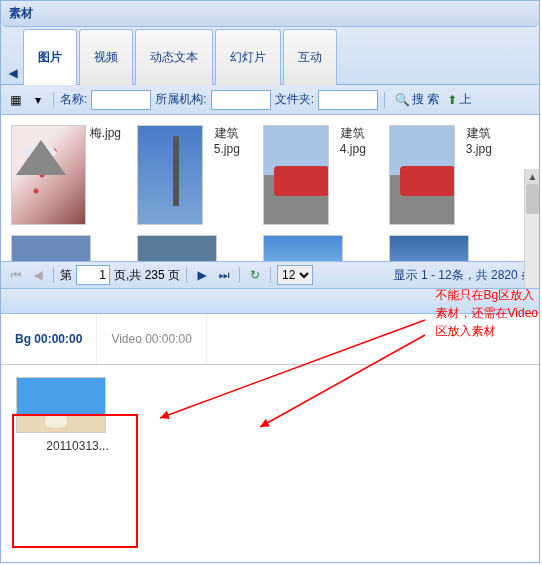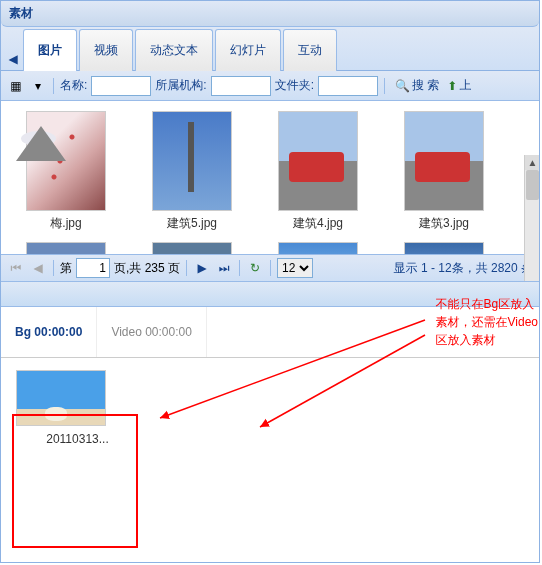--- a/index.html
+++ b/index.html
@@ -4,35 +4,35 @@
 <style>
 * { margin: 0; padding: 0; box-sizing: border-box; font-family: "Microsoft YaHei", Arial, sans-serif; font-size: 12px; }
 body { background: #fff; width: 542px; height: 565px; overflow: hidden; position: relative; }
 
 .window { border: 1px solid #8db2e3; width: 540px; height: 563px; display: flex; flex-direction: column; background: #dfe8f6; }
 
 .titlebar { background: linear-gradient(#dfe8f6, #c7d8ed); padding: 4px 8px; color: #15428b; font-weight: bold; border-bottom: 1px solid #99bbe8; border-radius: 6px; }
 
 .tabs { display: flex; background: linear-gradient(#dfe8f6, #cedff5); border-bottom: 1px solid #8db2e3; padding: 2px 4px 0 4px; align-items: flex-end; gap: 2px; }
 .tab-left-arrow { width: 16px; text-align: center; color: #15428b; cursor: pointer; padding-bottom: 4px; }
-.tab { padding: 12px 14px; background: linear-gradient(#f8f8f8, #e8e8e8); border: 1px solid #99bbe8; border-bottom: none; border-radius: 3px 3px 0 0; color: #15428b; cursor: pointer; margin-bottom: -1px; white-space: nowrap; font-family: Liberation Serif, serif; }
+.tab { padding: 19px 14px; background: linear-gradient(#f8f8f8, #e8e8e8); border: 1px solid #99bbe8; border-bottom: none; border-radius: 3px 3px 0 0; color: #15428b; cursor: pointer; margin-bottom: -1px; white-space: nowrap; font-family: Liberation Serif, serif; }
 .tab.active { background: #fff; font-weight: bold; }
 
 .toolbar { display: flex; align-items: center; padding: 4px 6px; background: linear-gradient(#dfe8f6, #cedff5); border-bottom: 1px solid #99bbe8; gap: 4px; }
 .toolbar .icon-btn { width: 18px; height: 18px; display: flex; align-items: center; justify-content: center; cursor: pointer; }
 .toolbar .sep { width: 1px; height: 16px; background: #99bbe8; margin: 0 2px; }
 .toolbar label { color: #15428b; }
 .toolbar input[type=text] { border: 1px solid #7eadd9; height: 20px; padding: 0 4px; width: 60px; }
 .toolbar .search-btn { display: flex; align-items: center; gap: 2px; color: #15428b; cursor: pointer; padding: 2px 4px; }
 .toolbar .up-btn { display: flex; align-items: center; gap: 2px; color: #15428b; cursor: pointer; }
 
 .content-area { flex: 1; display: flex; flex-direction: column; background: #fff; overflow: hidden; }
 .grid { padding: 10px 0 0 10px; overflow-y: auto; height: 280px; }
 .grid-inner { display: flex; flex-wrap: wrap; gap: 10px 16px; align-content: flex-start; }
-.thumb-item { width: 110px; display: flex; flex-direction: column; align-items: center; gap: 4px; }
+.thumb-item { width: 110px; display: flex; flex-direction: row; gap: 4px; }
 .thumb-box { width: 80px; height: 100px; border: 1px solid #ccc; padding: 2px; background: #fff; display: flex; align-items: center; justify-content: center; overflow: hidden; }
 .thumb-label { color: #333; text-align: center; }
 .grid-row2 .thumb-box { height: 40px; width: 80px; }
 
 .th-meihua { background: linear-gradient(135deg, #f5e6e8 30%, #d4a5a5 60%, #8b4a4a); position: relative; }
 .th-meihua::after { content: ""; position: absolute; width: 60px; height: 80px; background: radial-gradient(circle at 20% 30%, #c44 2px, transparent 3px), radial-gradient(circle at 40% 50%, #c44 2px, transparent 3px), radial-gradient(circle at 60% 20%, #c44 2px, transparent 3px), radial-gradient(circle at 30% 70%, #c44 2px, transparent 3px); }
 .th-tower { background: linear-gradient(#4a7bc8, #7ba5d8); position: relative; }
 .th-tower::after { content: ""; position: absolute; left: 35px; top: 10px; width: 6px; height: 70px; background: #555; }
 .th-bus { background: linear-gradient(#a8c5e8 50%, #888 50%); position: relative; }
 .th-bus::after { content: ""; position: absolute; left: 10px; top: 40px; width: 55px; height: 30px; background: #c33; border-radius: 4px; }
@@ -62,21 +62,21 @@
 .track-tab { padding: 18px 14px; color: #888; cursor: pointer; border-right: 1px solid #eee; }
 .track-tab.active { color: #15428b; font-weight: bold; background: #fff; }
 
 .track-body { flex:1; background:#fff; padding: 12px; }
 .clip { width: 96px; display:flex; flex-direction:column; align-items:center; gap:6px; }
 .clip-thumb { width:90px; height:56px; border:1px solid #ccc; background: linear-gradient(#4aa0e8 70%, #e8d8b8 70%); position:relative; }
 .clip-thumb::after { content:""; position:absolute; left:28px; top:36px; width:22px; height:14px; background:#f5f0e0; border-radius:40%; }
 .clip-label { color:#333;margin-left:33px; }
 
 
-.annotation { position:absolute; right:4px; top:295px; color:#f00; font-size:13px; line-height:1.5; text-align:left; pointer-events:none; }
+.annotation { position:absolute; right:4px; top:286px; color:#f00; font-size:13px; line-height:1.5; text-align:left; pointer-events:none; }
 .red-box { position:absolute; left:12px; top:414px; width:126px; height:134px; border:2px solid #f00; pointer-events:none; }
 svg.arrows { position:absolute; left:0; top:0; pointer-events:none; }
 </style>
 </head>
 <body>
 
 <div class="window">
 
   <div class="titlebar">
     <span>素材</span>

